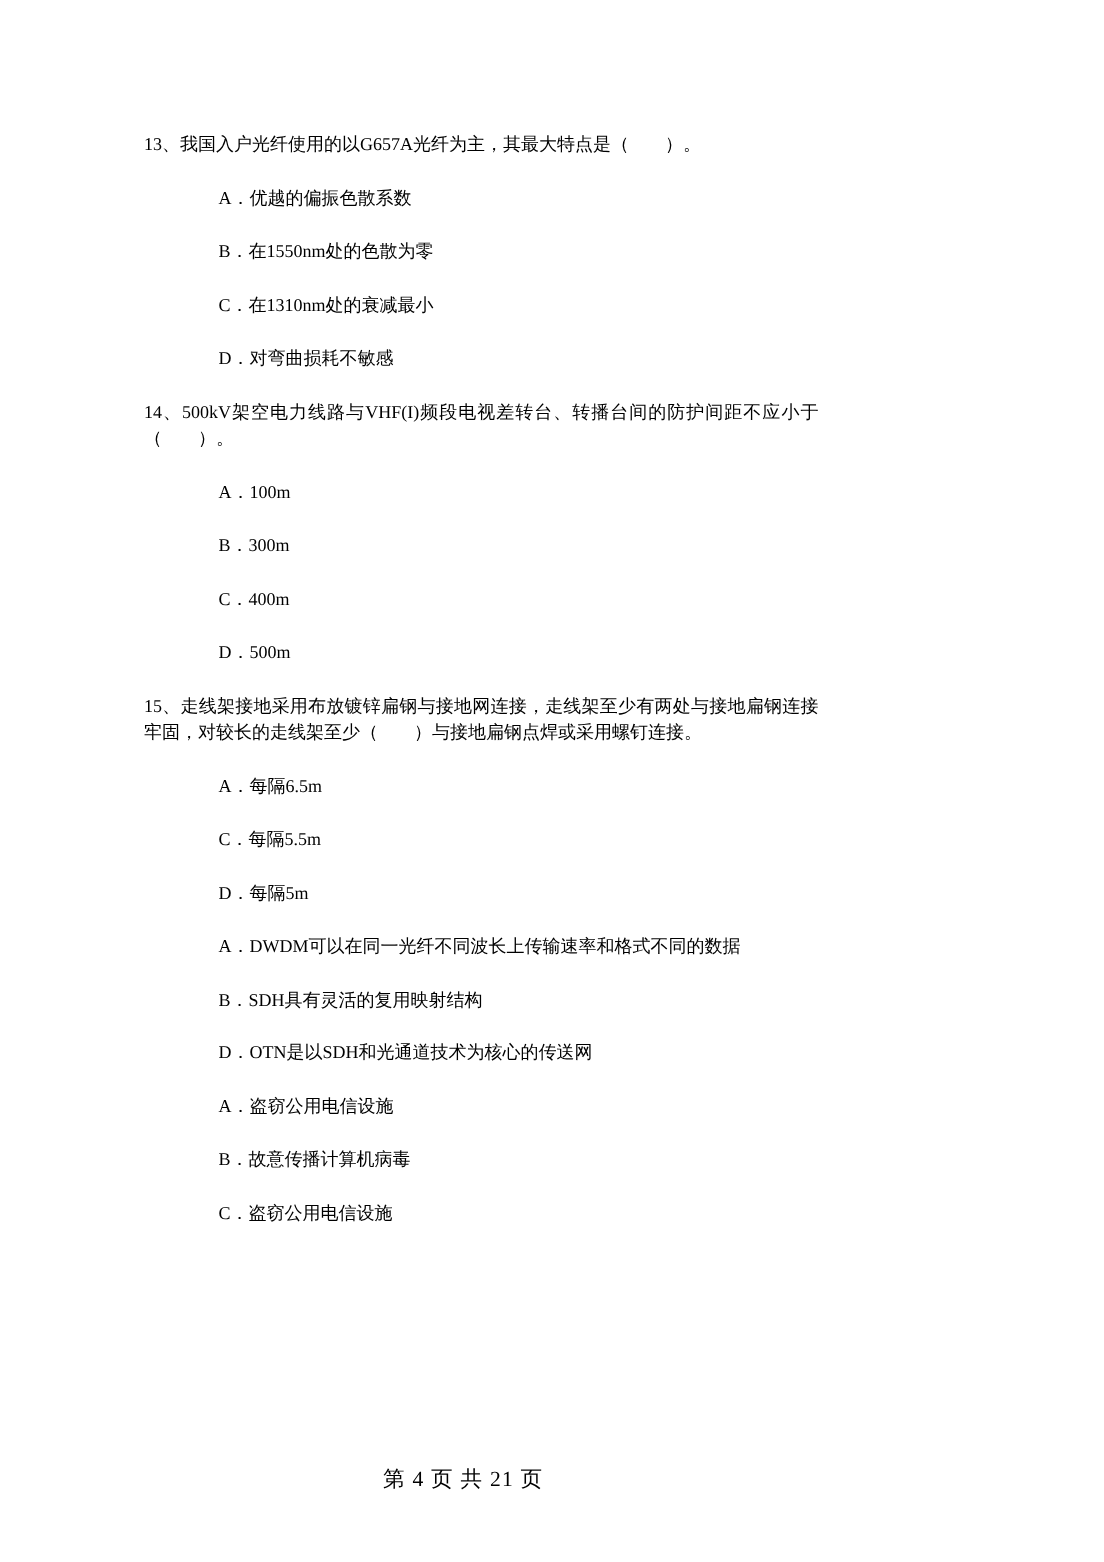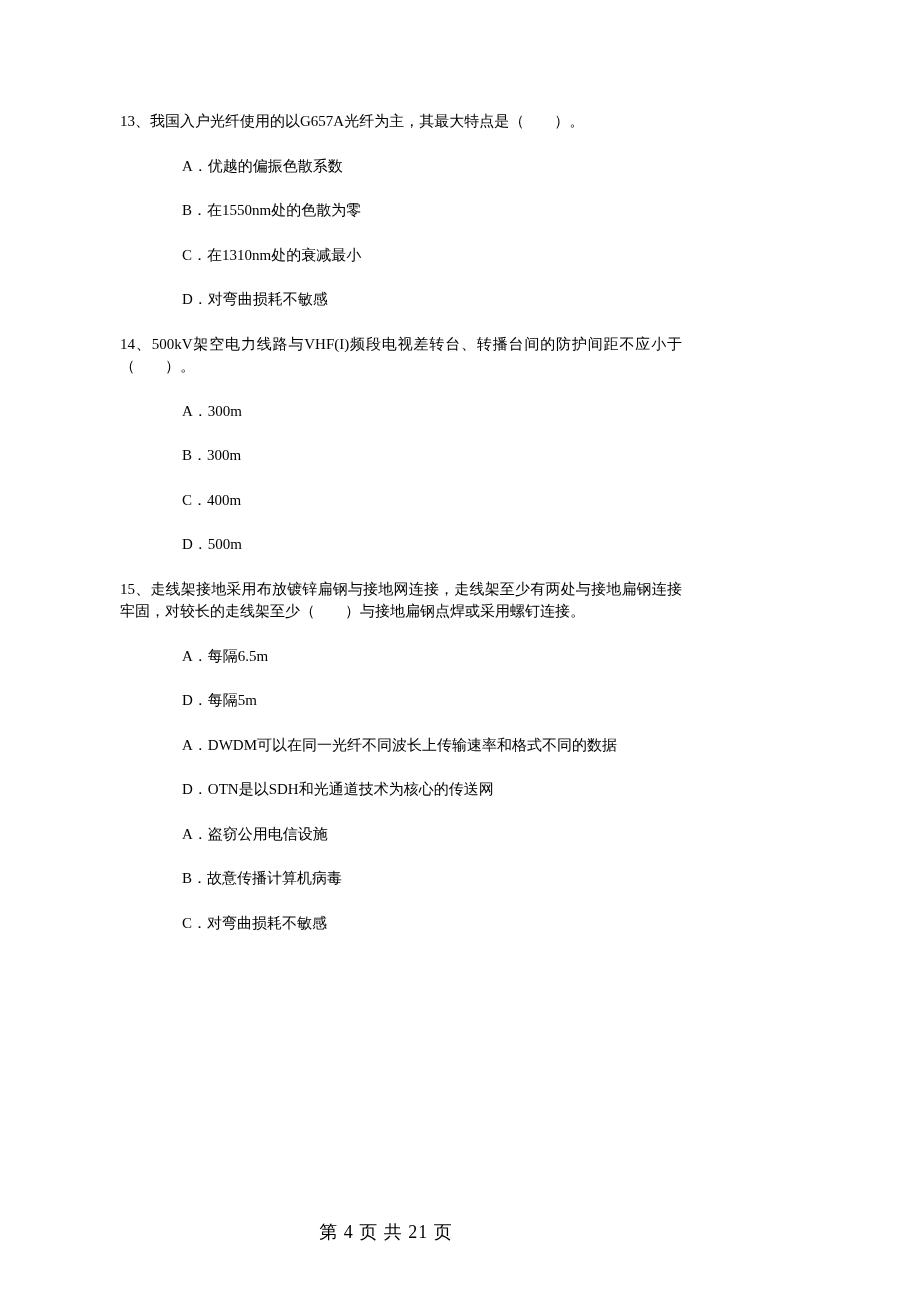--- a/index.html
+++ b/index.html
@@ -48,38 +48,40 @@
   <div class="q">
     <div class="stem">13、我国入户光纤使用的以G657A光纤为主，其最大特点是（　　）。</div>
     <div class="opt">A．优越的偏振色散系数</div>
     <div class="opt">B．在1550nm处的色散为零</div>
     <div class="opt">C．在1310nm处的衰减最小</div>
     <div class="opt">D．对弯曲损耗不敏感</div>
   </div>
 
   <div class="q">
     <div class="stem">14、500kV架空电力线路与VHF(I)频段电视差转台、转播台间的防护间距不应小于（　　）。</div>
-    <div class="opt">A．300m</div>
+    <div class="opt">A．100m</div>
     <div class="opt">B．300m</div>
     <div class="opt">C．400m</div>
     <div class="opt">D．500m</div>
   </div>
 
   <div class="q">
     <div class="stem">15、走线架接地采用布放镀锌扁钢与接地网连接，走线架至少有两处与接地扁钢连接牢固，对较长的走线架至少（　　）与接地扁钢点焊或采用螺钉连接。</div>
     <div class="opt">A．每隔6.5m</div>
+    <div class="opt">C．每隔5.5m</div>
     <div class="opt">D．每隔5m</div>
   </div>
 
   <div class="q">
     <div class="opt">A．DWDM可以在同一光纤不同波长上传输速率和格式不同的数据</div>
+    <div class="opt">B．SDH具有灵活的复用映射结构</div>
     <div class="opt">D．OTN是以SDH和光通道技术为核心的传送网</div>
   </div>
 
   <div class="q">
     <div class="opt">A．盗窃公用电信设施</div>
     <div class="opt">B．故意传播计算机病毒</div>
-    <div class="opt">C．对弯曲损耗不敏感</div>
+    <div class="opt">C．盗窃公用电信设施</div>
   </div>
 
   <div class="footer">第 4 页 共 21 页</div>
 
 </div>
 
 </body></html>

